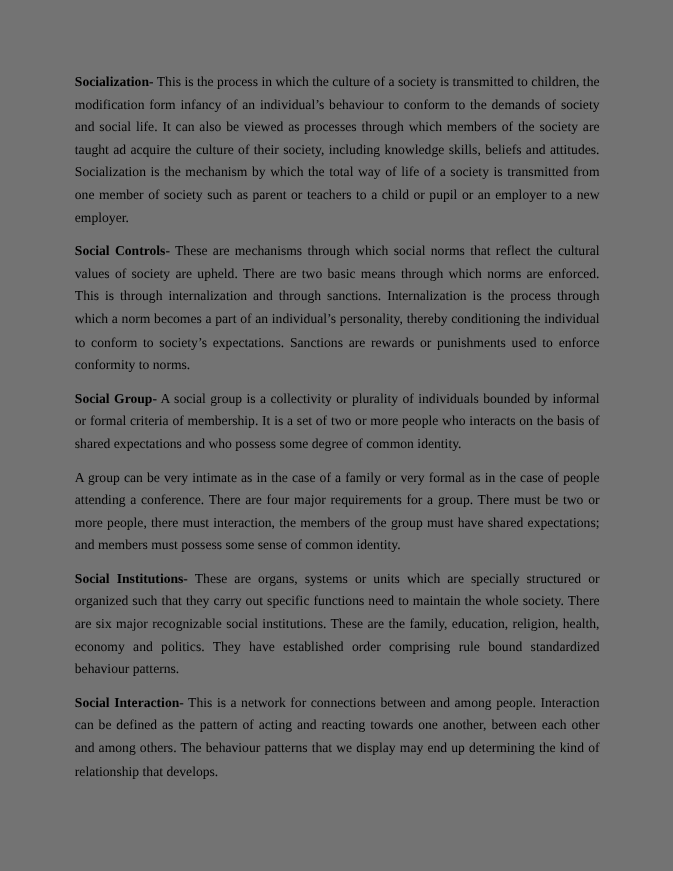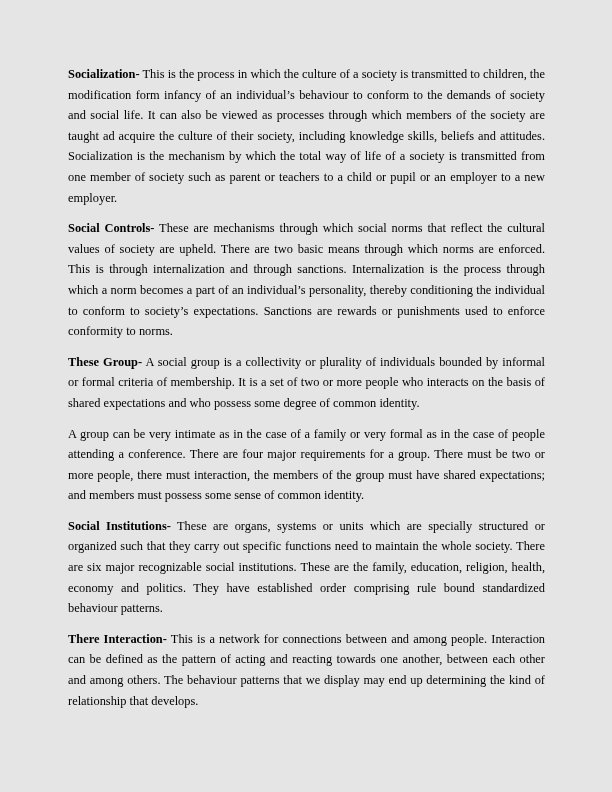--- a/index.html
+++ b/index.html
@@ -10,21 +10,21 @@
   body {
     width: 612px;
     height: 792px;
     overflow: hidden;
   }
   .page {
     box-sizing: border-box;
     width: 612px;
     height: 792px;
     padding: 64px 67px 60px 68px;
-    background: #e5e5e5;
+    background: #737373;
     font-family: "Liberation Serif", "DejaVu Serif", serif;
     font-size: 12.4px;
     line-height: 20.6px;
     color: #000000;
   }
   .para {
     margin: 0 0 10px 0;
     text-align: justify;
   }
   .para:last-child {
@@ -36,22 +36,22 @@
 </style>
 </head>
 <body>
 
 <div class="page">
 
   <p class="para"><span class="term">Socialization-</span> <span>This is the process in which the culture of a society is transmitted to children, the modification form infancy of an individual’s behaviour to conform to the demands of society and social life.  It can also be viewed as processes through which members of the society are taught ad acquire the culture of their society, including knowledge skills, beliefs and attitudes.  Socialization is the mechanism by which the total way of life of a society is transmitted from one member of society such as parent or teachers to a child or pupil or an employer to a new employer.</span></p>
 
   <p class="para"><span class="term">Social Controls-</span> <span>These are mechanisms through which social norms that reflect the cultural values of society are upheld. There are two basic means through which norms are enforced. This is through internalization and through sanctions.  Internalization is the process through which a norm becomes a part of an individual’s personality, thereby conditioning the individual to conform to society’s expectations.  Sanctions are rewards or punishments used to enforce conformity to norms.</span></p>
 
-  <p class="para"><span class="term">These Group-</span> <span>A social group is a collectivity or plurality of individuals bounded by informal or formal criteria of membership.  It is a set of two or more people who interacts on the basis of shared expectations and who possess some degree of common identity.</span></p>
+  <p class="para"><span class="term">Social Group-</span> <span>A social group is a collectivity or plurality of individuals bounded by informal or formal criteria of membership.  It is a set of two or more people who interacts on the basis of shared expectations and who possess some degree of common identity.</span></p>
 
   <p class="para"><span>A group can be very intimate as in the case of a family or very formal as in the case of people attending a conference.  There are four major requirements for a group. There must be two or more people, there must interaction, the members of the group must have shared expectations; and members must possess some sense of common identity.</span></p>
 
   <p class="para"><span class="term">Social Institutions-</span> <span>These are organs, systems or units which are specially structured or organized such that they carry out specific functions need to maintain the whole society.  There are six major recognizable social institutions. These are the family, education, religion, health, economy and politics. They have established order comprising rule bound standardized behaviour patterns.</span></p>
 
-  <p class="para"><span class="term">There Interaction-</span> <span>This is a network for connections between and among people.  Interaction can be defined as the pattern of acting and reacting towards one another, between each other and among others. The behaviour patterns that we display may end up determining the kind of relationship that develops.</span></p>
+  <p class="para"><span class="term">Social Interaction-</span> <span>This is a network for connections between and among people.  Interaction can be defined as the pattern of acting and reacting towards one another, between each other and among others. The behaviour patterns that we display may end up determining the kind of relationship that develops.</span></p>
 
 
 </div>
 
 </body></html>

